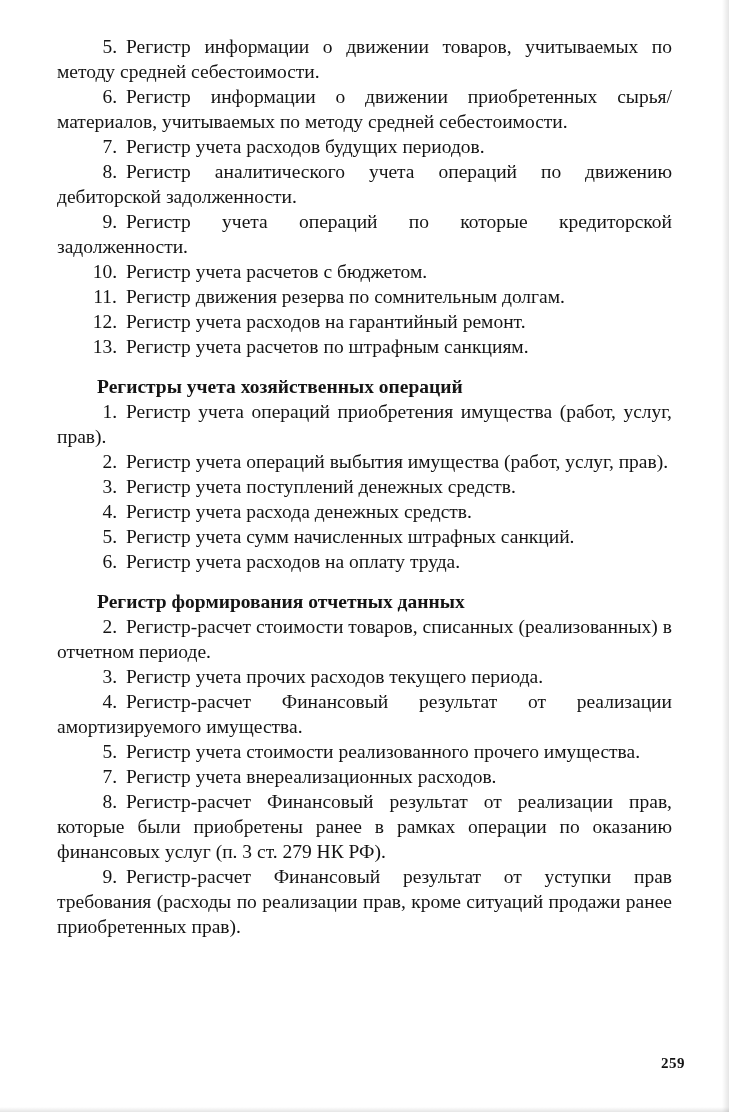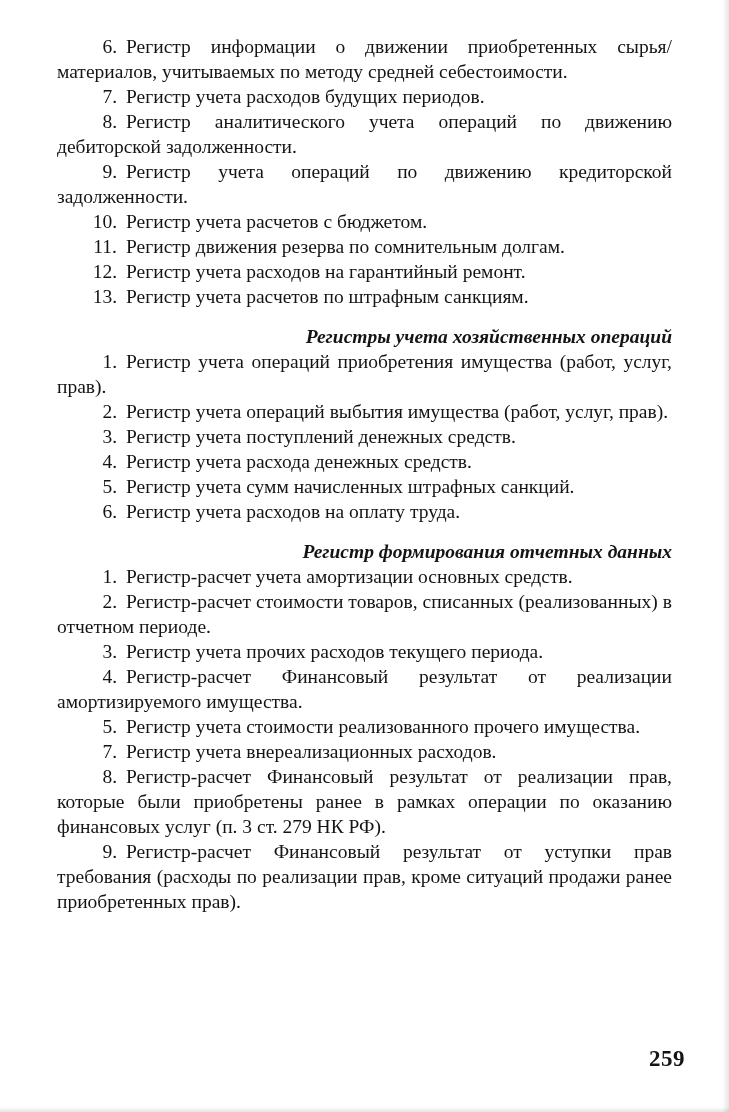--- a/index.html
+++ b/index.html
@@ -50,54 +50,53 @@
   p.item .num {
     display: inline-block;
     min-width: 60px;
     text-align: right;
     margin-right: 9px;
   }
   p.heading {
     margin: 15px 0 0 0;
     font-weight: bold;
     text-indent: 40px;
-    text-align: right;
-    font-style: italic;
+    text-align: left;
   }
   .page-number {
     position: absolute;
     right: 44px;
     bottom: 40px;
-    font-size: 23px;
+    font-size: 15px;
     font-weight: bold;
     letter-spacing: 0.5px;
   }
 </style>
 </head>
 <body>
 
 <div class="page">
   <div class="text-block" id="content">
+      <p class="item"><span class="num">5.</span><span class="txt">Регистр информации о движении товаров, учитываемых по методу средней себестоимости.</span></p>
       <p class="item"><span class="num">6.</span><span class="txt">Регистр информации о движении приобретенных сырья/материалов, учитываемых по методу средней себестоимости.</span></p>
       <p class="item"><span class="num">7.</span><span class="txt">Регистр учета расходов будущих периодов.</span></p>
       <p class="item"><span class="num">8.</span><span class="txt">Регистр аналитического учета операций по движению дебиторской задолженности.</span></p>
-      <p class="item"><span class="num">9.</span><span class="txt">Регистр учета операций по движению кредиторской задолженности.</span></p>
+      <p class="item"><span class="num">9.</span><span class="txt">Регистр учета операций по которые кредиторской задолженности.</span></p>
       <p class="item"><span class="num">10.</span><span class="txt">Регистр учета расчетов с бюджетом.</span></p>
       <p class="item"><span class="num">11.</span><span class="txt">Регистр движения резерва по сомнительным долгам.</span></p>
       <p class="item"><span class="num">12.</span><span class="txt">Регистр учета расходов на гарантийный ремонт.</span></p>
       <p class="item"><span class="num">13.</span><span class="txt">Регистр учета расчетов по штрафным санкциям.</span></p>
       <p class="heading">Регистры учета хозяйственных операций</p>
       <p class="item"><span class="num">1.</span><span class="txt">Регистр учета операций приобретения имущества (работ, услуг, прав).</span></p>
       <p class="item"><span class="num">2.</span><span class="txt">Регистр учета операций выбытия имущества (работ, услуг, прав).</span></p>
       <p class="item"><span class="num">3.</span><span class="txt">Регистр учета поступлений денежных средств.</span></p>
       <p class="item"><span class="num">4.</span><span class="txt">Регистр учета расхода денежных средств.</span></p>
       <p class="item"><span class="num">5.</span><span class="txt">Регистр учета сумм начисленных штрафных санкций.</span></p>
       <p class="item"><span class="num">6.</span><span class="txt">Регистр учета расходов на оплату труда.</span></p>
       <p class="heading">Регистр формирования отчетных данных</p>
-      <p class="item"><span class="num">1.</span><span class="txt">Регистр-расчет учета амортизации основных средств.</span></p>
       <p class="item"><span class="num">2.</span><span class="txt">Регистр-расчет стоимости товаров, списанных (реализованных) в отчетном периоде.</span></p>
       <p class="item"><span class="num">3.</span><span class="txt">Регистр учета прочих расходов текущего периода.</span></p>
       <p class="item"><span class="num">4.</span><span class="txt">Регистр-расчет Финансовый результат от реализации амортизируемого имущества.</span></p>
       <p class="item"><span class="num">5.</span><span class="txt">Регистр учета стоимости реализованного прочего имущества.</span></p>
       <p class="item"><span class="num">7.</span><span class="txt">Регистр учета внереализационных расходов.</span></p>
       <p class="item"><span class="num">8.</span><span class="txt">Регистр-расчет Финансовый результат от реализации прав, которые были приобретены ранее в рамках операции по оказанию финансовых услуг (п. 3 ст. 279 НК РФ).</span></p>
       <p class="item"><span class="num">9.</span><span class="txt">Регистр-расчет Финансовый результат от уступки прав требования (расходы по реализации прав, кроме ситуаций продажи ранее приобретенных прав).</span></p>
     </div>
   <div class="page-number">259</div>
 </div>

